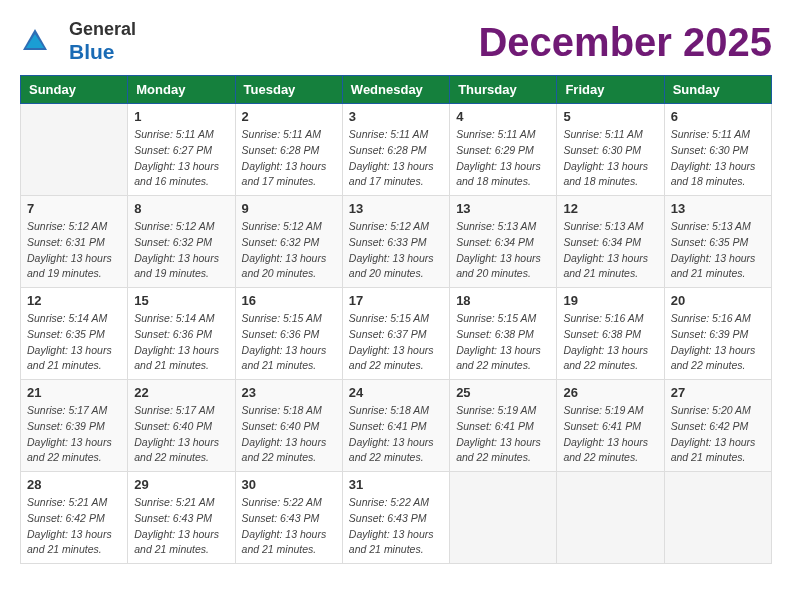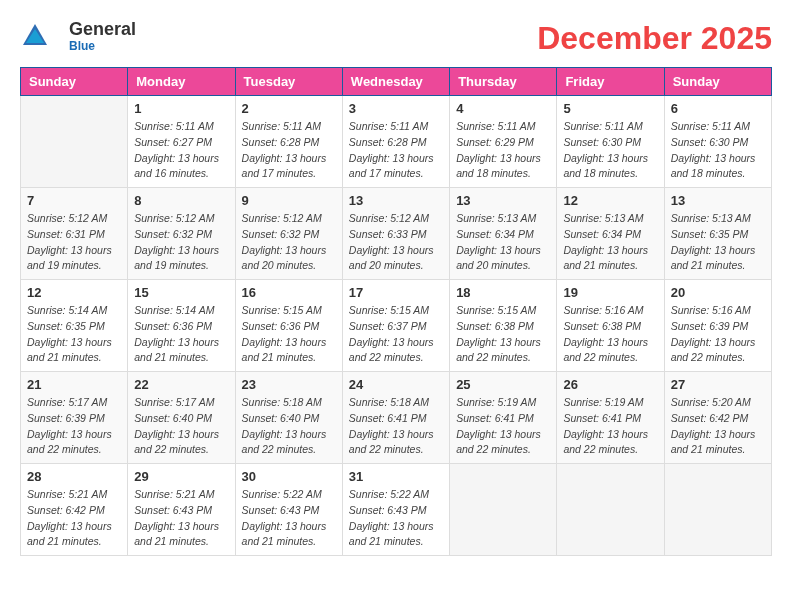--- a/index.html
+++ b/index.html
@@ -17,35 +17,35 @@
       margin-bottom: 10px;
     }
     .logo-icon {
       width: 30px;
       height: 30px;
     }
     .title-section {
       text-align: right;
     }
     .month-title {
-      font-size: 32px;
+      font-size: 40px;
       font-weight: bold;
-      color: #ef4444;
+      color: #701a75;
     }
     .location-title {
       font-size: 16px;
       color: #555;
     }
     .calendar {
       width: 100%;
       border-collapse: collapse;
       border: 1px solid #ccc;
     }
     .calendar th {
-      background-color: #ec4899;
+      background-color: #15803d;
       color: white;
       text-align: left;
       padding: 6px 8px;
       font-size: 13px;
       border: 1px solid #1a5a9e;
     }
     .calendar td {
       border: 1px solid #ddd;
       vertical-align: top;
       padding: 5px 6px;
@@ -89,21 +89,21 @@
 
 <div class="header">
   <div class="logo-wrapper">
     <div class="logo-row">
       <svg class="logo-icon" viewBox="0 0 30 30" xmlns="http://www.w3.org/2000/svg">
         <polygon points="15,3 27,24 3,24" fill="#2e6db4"></polygon>
         <polygon points="15,8 24,22 6,22" fill="#1a9ed4"></polygon>
       </svg>
       <span style="display:flex; flex-direction:column; line-height:1.1;">
         <span style="font-size:18px; font-weight:bold; color:#333;">General</span>
-        <span style="font-size:12px; font-weight:bold; color:#1a6bb5;">Blue</span>
+        <span style="font-size:21px; font-weight:bold; color:#1a6bb5;">Blue</span>
       </span>
     </div>
   </div>
   <div class="title-section">
     <div class="month-title">December 2025</div>
   </div>
 </div>
 
 <table class="calendar">
   <thead>

